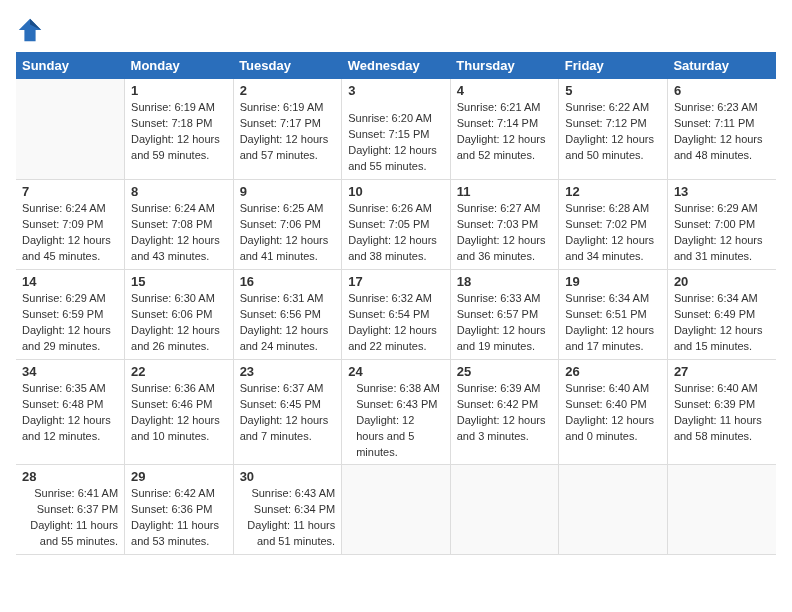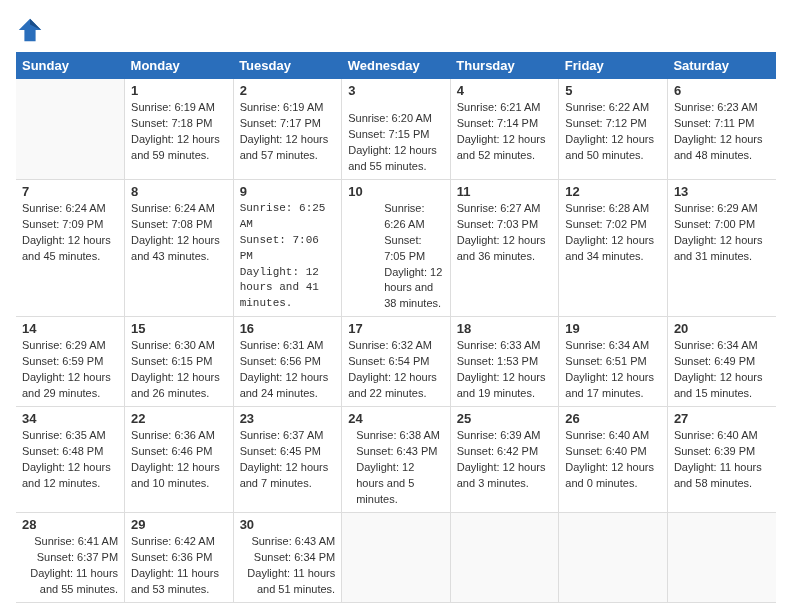--- a/index.html
+++ b/index.html
@@ -183,27 +183,27 @@
 Daylight: 12 hours and 45 minutes.</div>
         </td>
         <td>
           <span class="day-number">8</span>
           <div class="cell-info" style="white-space: pre-line;">Sunrise: 6:24 AM
 Sunset: 7:08 PM
 Daylight: 12 hours and 43 minutes.</div>
         </td>
         <td>
           <span class="day-number">9</span>
-          <div class="cell-info" style="white-space: pre-line; font-family: Liberation Mono, monospace;">Sunrise: 6:25 AM
+          <div class="cell-info" style="white-space: pre-line;">Sunrise: 6:25 AM
 Sunset: 7:06 PM
 Daylight: 12 hours and 41 minutes.</div>
         </td>
         <td>
           <span class="day-number">10</span>
-          <div class="cell-info" style="white-space: pre-line; margin-left: 36px;">Sunrise: 6:26 AM
+          <div class="cell-info" style="white-space: pre-line;">Sunrise: 6:26 AM
 Sunset: 7:05 PM
 Daylight: 12 hours and 38 minutes.</div>
         </td>
         <td>
           <span class="day-number">11</span>
           <div class="cell-info" style="white-space: pre-line;">Sunrise: 6:27 AM
 Sunset: 7:03 PM
 Daylight: 12 hours and 36 minutes.</div>
         </td>
         <td>
@@ -222,39 +222,39 @@
       <tr class="week-row">
         <td>
           <span class="day-number">14</span>
           <div class="cell-info" style="white-space: pre-line;">Sunrise: 6:29 AM
 Sunset: 6:59 PM
 Daylight: 12 hours and 29 minutes.</div>
         </td>
         <td>
           <span class="day-number">15</span>
           <div class="cell-info" style="white-space: pre-line;">Sunrise: 6:30 AM
-Sunset: 6:15 PM
+Sunset: 6:06 PM
 Daylight: 12 hours and 26 minutes.</div>
         </td>
         <td>
           <span class="day-number">16</span>
           <div class="cell-info" style="white-space: pre-line;">Sunrise: 6:31 AM
 Sunset: 6:56 PM
 Daylight: 12 hours and 24 minutes.</div>
         </td>
         <td>
           <span class="day-number">17</span>
           <div class="cell-info" style="white-space: pre-line;">Sunrise: 6:32 AM
 Sunset: 6:54 PM
 Daylight: 12 hours and 22 minutes.</div>
         </td>
         <td>
           <span class="day-number">18</span>
           <div class="cell-info" style="white-space: pre-line;">Sunrise: 6:33 AM
-Sunset: 1:53 PM
+Sunset: 6:57 PM
 Daylight: 12 hours and 19 minutes.</div>
         </td>
         <td>
           <span class="day-number">19</span>
           <div class="cell-info" style="white-space: pre-line;">Sunrise: 6:34 AM
 Sunset: 6:51 PM
 Daylight: 12 hours and 17 minutes.</div>
         </td>
         <td>
           <span class="day-number">20</span>

